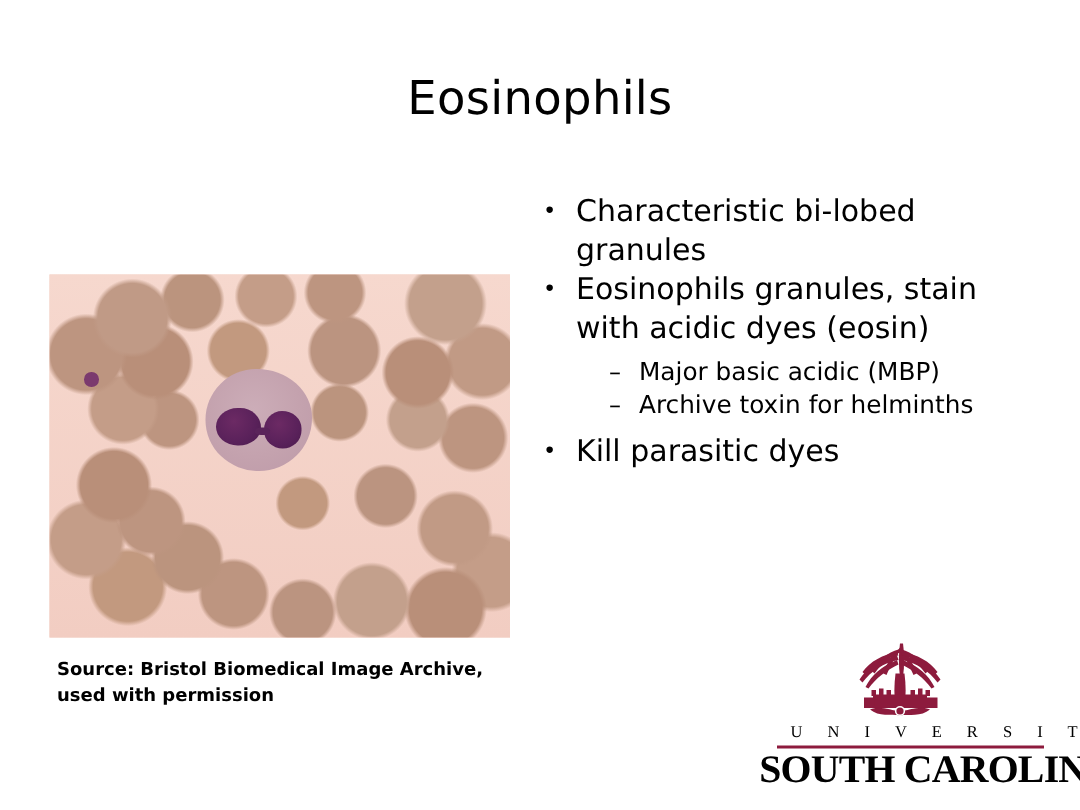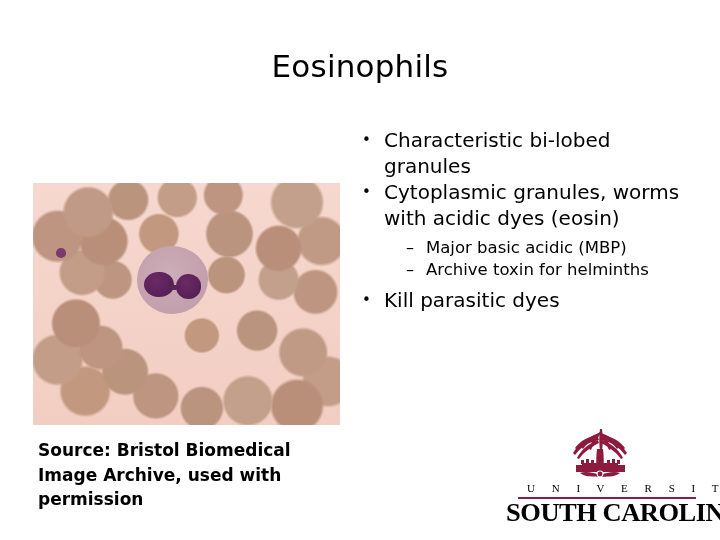--- a/index.html
+++ b/index.html
@@ -120,21 +120,21 @@
     width: 3.2%;
     height: 4%;
     border-radius: 50%;
     background: #7b3a6e;
   }
   #micrograph-source-caption {
     position: absolute;
     left: 38px;
     top: 438px;
     width: 300px;
-    font-size: 17px;
+    font-size: 12px;
     font-weight: 600;
     line-height: 1.45;
     color: #000000;
     font-family: "DejaVu Sans", sans-serif;
   }
 
   
   #content-body {
     position: absolute;
     left: 362px;
@@ -255,21 +255,21 @@
 
 <div id="content-body">
 
   <div class="bullet-row bullet-level-1">
     <span class="bullet-marker">•</span>
     <span class="bullet-text">Characteristic bi-lobed granules</span>
   </div>
 
   <div class="bullet-row bullet-level-1">
     <span class="bullet-marker">•</span>
-    <span class="bullet-text">Cytoplasmic granules, worms with acidic dyes (eosin)</span>
+    <span class="bullet-text">Eosinophils granules, stain with acidic dyes (eosin)</span>
   </div>
 
   <div id="sub-bullet-group">
     <div class="bullet-row bullet-level-2">
       <span class="bullet-marker">–</span>
       <span class="bullet-text">Major basic acidic (MBP)</span>
     </div>
     <div class="bullet-row bullet-level-2">
       <span class="bullet-marker">–</span>
       <span class="bullet-text">Archive toxin for helminths</span>

